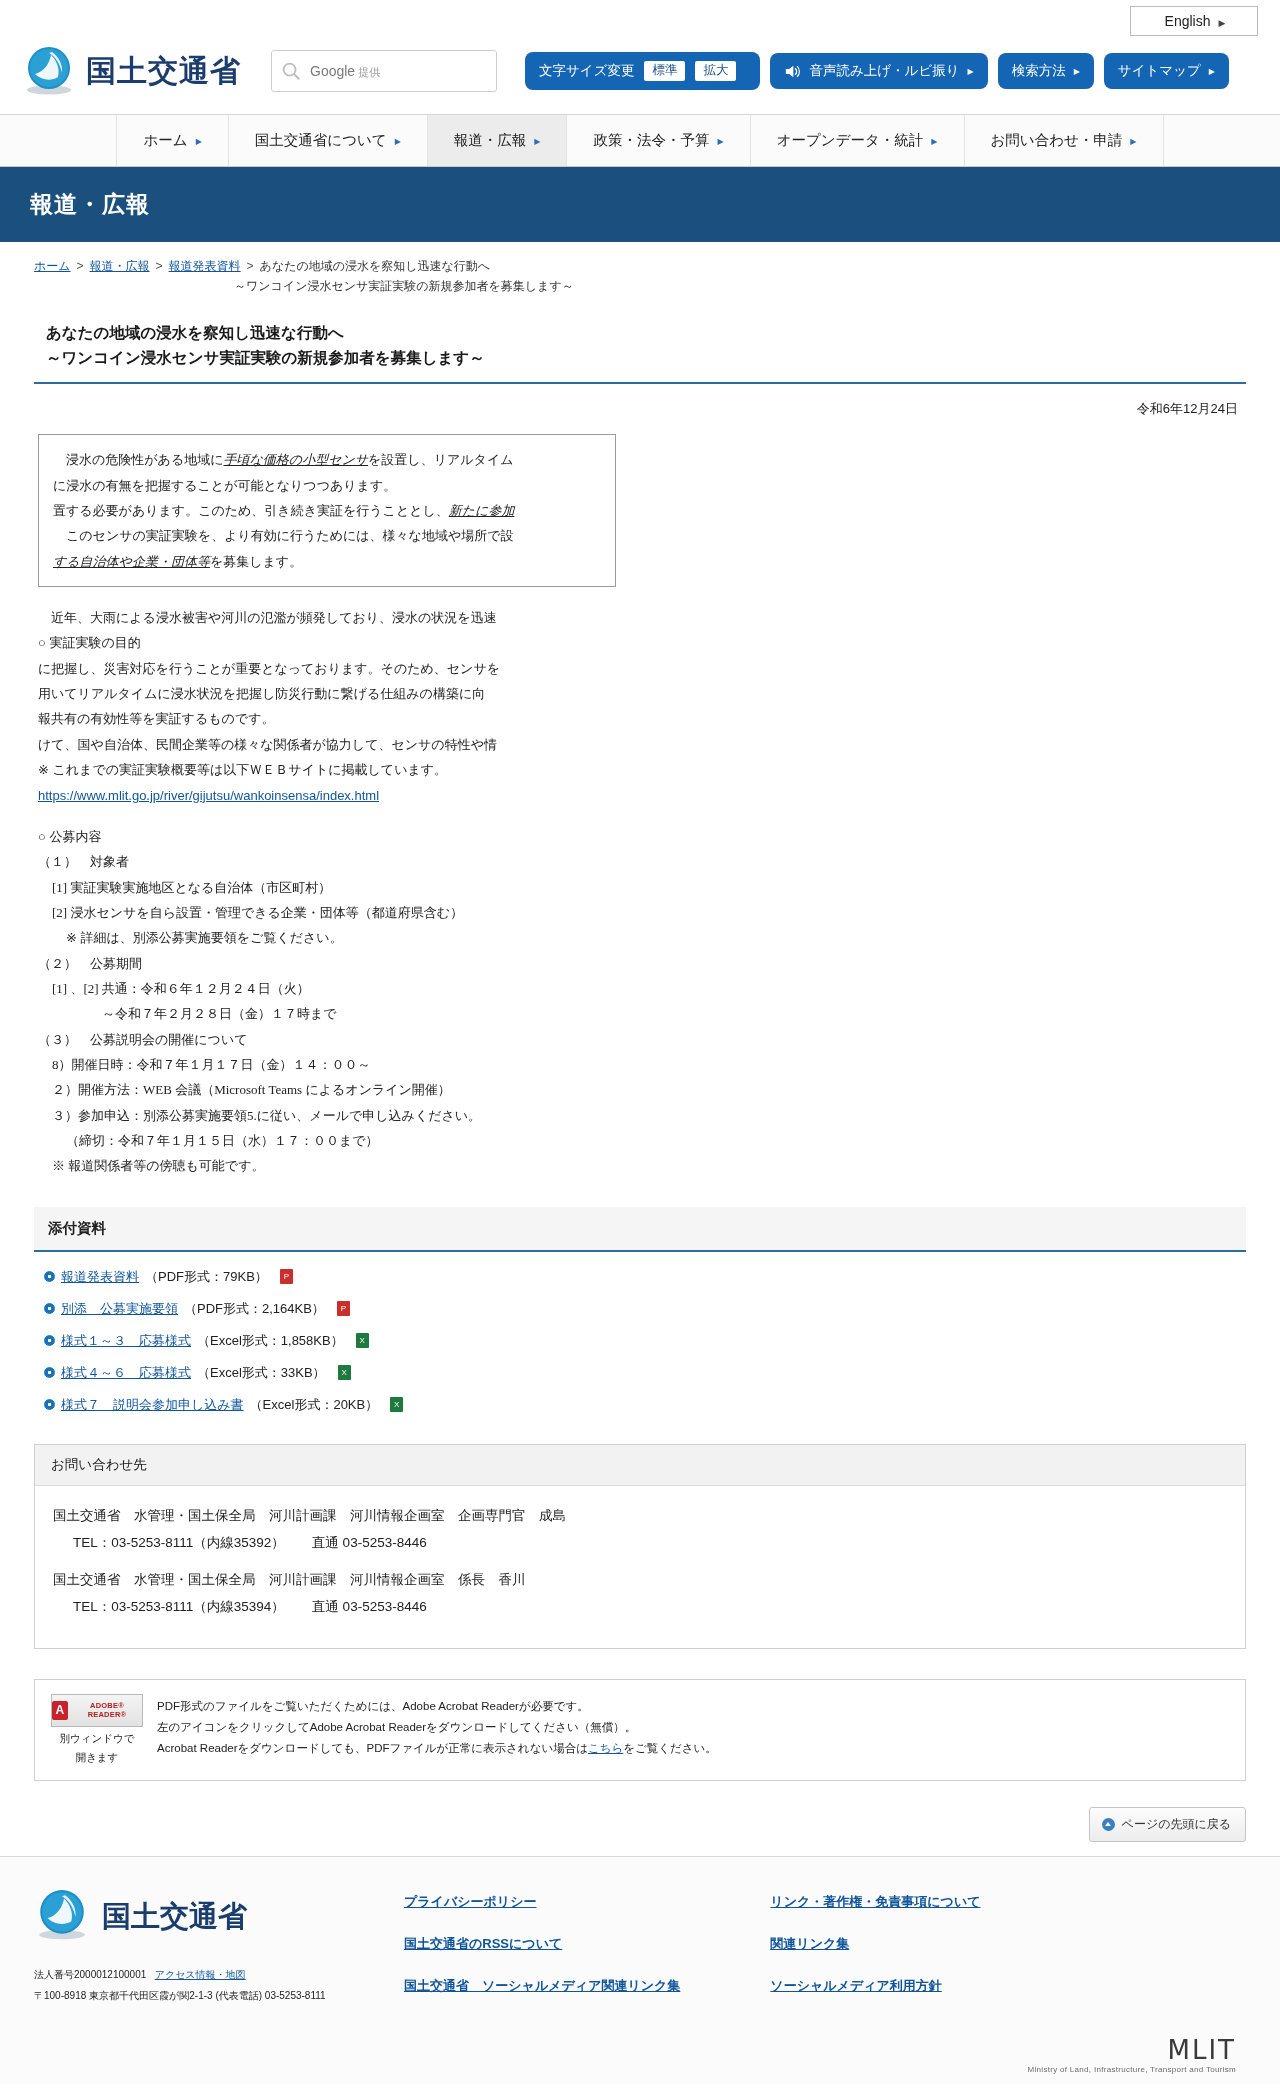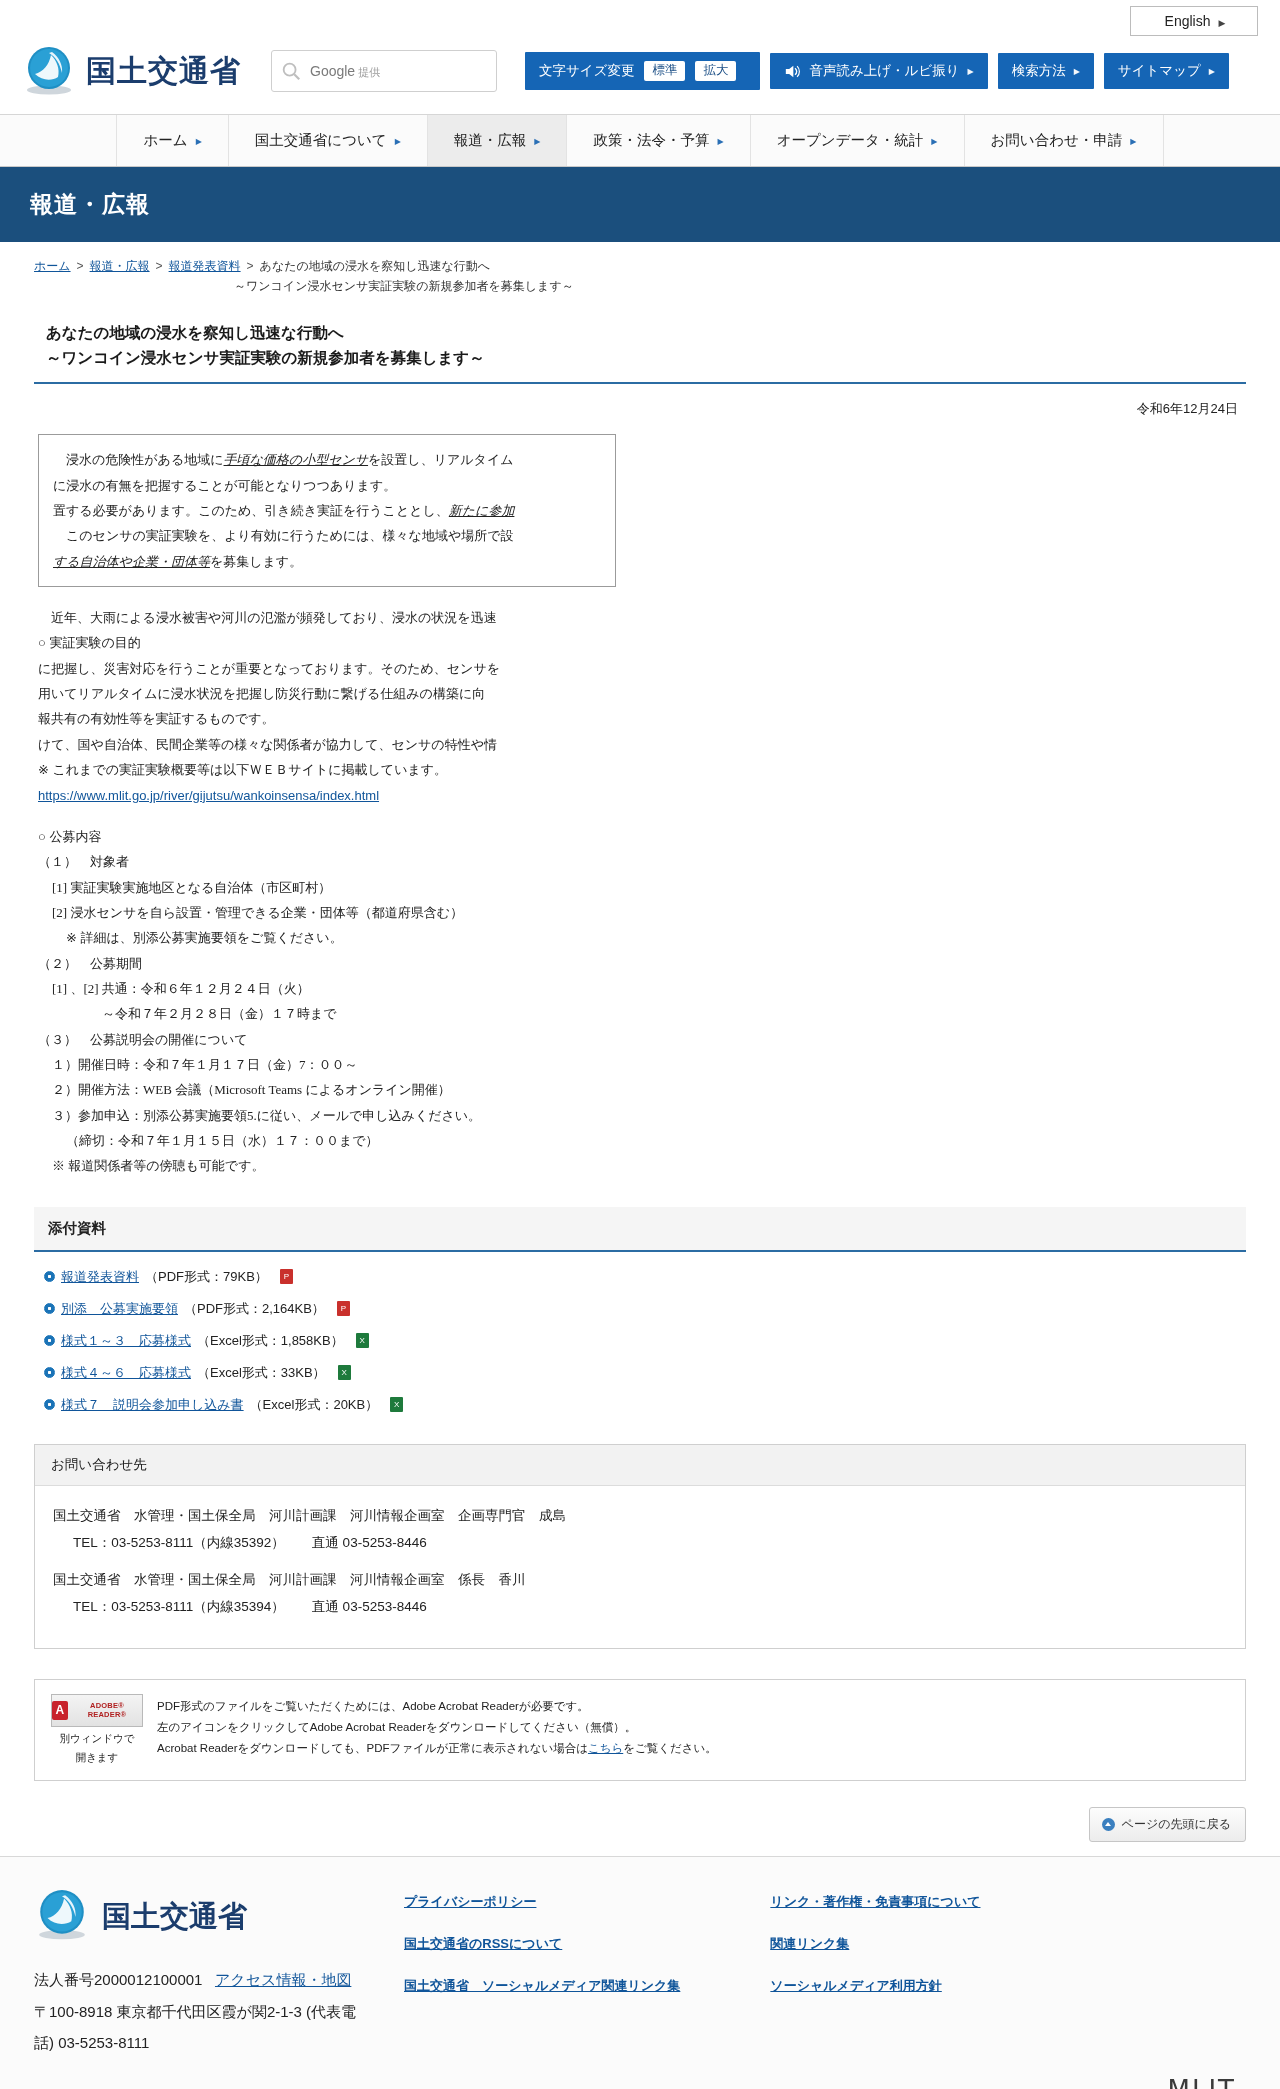--- a/index.html
+++ b/index.html
@@ -66,21 +66,21 @@
   .search-ph .g { color:#7a7a7a; }
   .search-ph .sub { font-size: 11px; color:#9a9a9a; margin-left:3px; }
 
   .hdr-btns { display:flex; align-items:center; gap:10px; margin-left: 14px; }
   .btn-blue {
     background: #1565b5;
     color: #fff;
     border: none;
     font-size: 13.5px;
     padding: 9px 14px;
-    border-radius: 1px;
+    border-radius: 8px;
     display:flex; align-items:center; gap:8px;
     white-space: nowrap;
     cursor: pointer;
   }
   .btn-blue::after { content:"\25B6"; font-size:8px; opacity:.95; }
   .btn-blue.no-arrow::after { content:""; }
   .fontsize-btn { gap: 10px; }
   .size-chip {
     background:#fff; color:#1c4f86; border-radius:2px;
     font-size: 12.5px; padding: 3px 8px; line-height:1.1;
@@ -237,21 +237,21 @@
   
   footer.site-footer {
     border-top: 1px solid #d8d8d8;
     background:#fbfbfb;
     padding: 30px 34px 10px 34px;
   }
   .foot-top { display:flex; gap: 40px; }
   .foot-logo { width: 330px; }
   .foot-logo .row { display:flex; align-items:center; gap:12px; }
   .foot-logo .t { font-size: 29px; font-weight:bold; color:#1b3d6d; }
-  .foot-meta { font-size: 15px; margin-top: 18px; line-height:2.1; }
+  .foot-meta { font-size: 10px; margin-top: 18px; line-height:2.1; }
   .foot-links { display:flex; gap: 90px; padding-top: 6px; font-weight: bold; }
   .foot-links ul { list-style:none; margin:0; padding:0; }
   .foot-links li { margin-bottom: 24px; font-size: 13px; }
   .mlit-mark { text-align:right; padding: 16px 10px 0 0; }
   .mlit-mark .big { font-size: 26px; letter-spacing: 2px; color:#3a3a3a; font-family:"DejaVu Sans", sans-serif;}
   .mlit-mark .small { font-size: 8px; color:#6b6b6b; letter-spacing:.3px; }
 </style>
 </head>
 <body>
 
@@ -359,21 +359,21 @@
       <div class="sec">
         <div>○ 公募内容</div>
         <div>（１）　対象者</div>
         <div class="indent1">[1] 実証実験実施地区となる自治体（市区町村）</div>
         <div class="indent1">[2] 浸水センサを自ら設置・管理できる企業・団体等（都道府県含む）</div>
         <div class="indent2">※ 詳細は、別添公募実施要領をご覧ください。</div>
         <div>（２）　公募期間</div>
         <div class="indent1">[1] 、[2] 共通：令和６年１２月２４日（火）</div>
         <div class="indent4">～令和７年２月２８日（金）１７時まで</div>
         <div>（３）　公募説明会の開催について</div>
-        <div class="indent1">１）開催日時：令和７年１月１７日（金）7：００～</div>
+        <div class="indent1">8）開催日時：令和７年１月１７日（金）１４：００～</div>
         <div class="indent1">２）開催方法：WEB 会議（Microsoft Teams によるオンライン開催）</div>
         <div class="indent1">３）参加申込：別添公募実施要領5.に従い、メールで申し込みください。</div>
         <div class="indent2">（締切：令和７年１月１５日（水）１７：００まで）</div>
         <div class="indent1">※ 報道関係者等の傍聴も可能です。</div>
       </div>
 
     </div>
 
     <div class="attach-head">添付資料</div>
     <ul class="attach">

